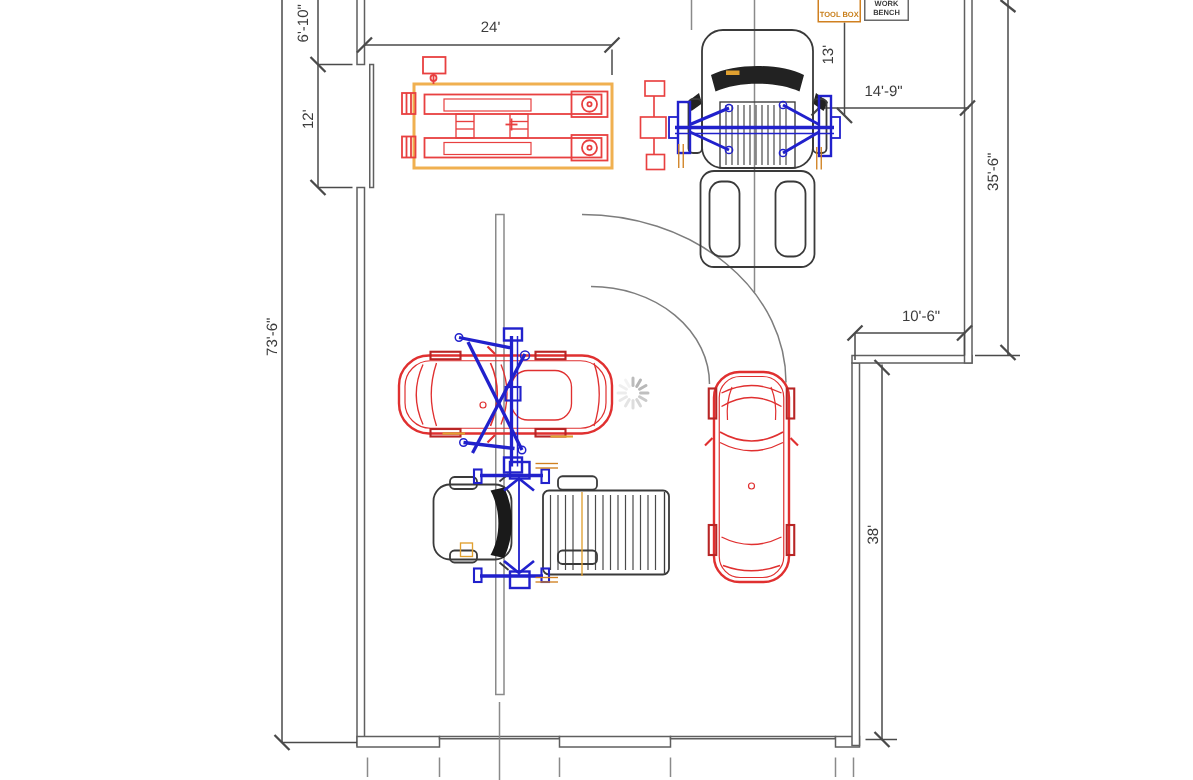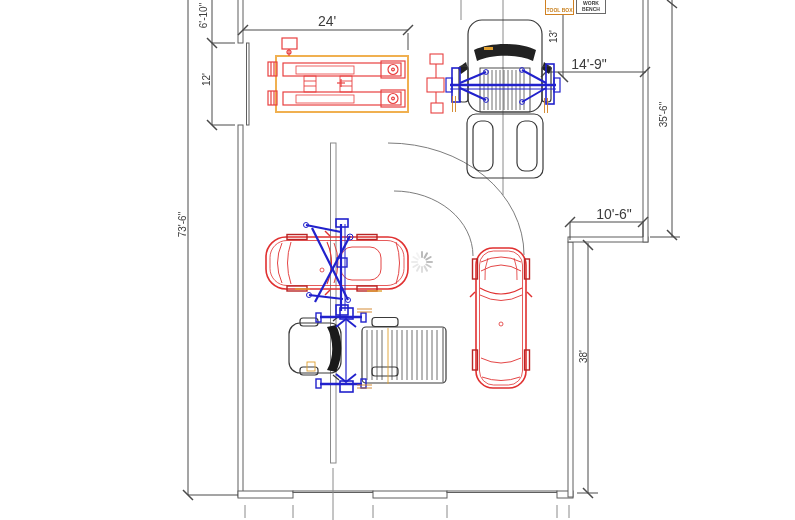--- a/index.html
+++ b/index.html
@@ -1,19 +1,19 @@
 <!DOCTYPE html>
 <html><head>
 <meta charset="utf-8">
 <style>
   html,body{margin:0;padding:0;background:#fff;}
   #app{position:relative;width:795px;height:520px;background:#ffffff;overflow:hidden;
        font-family:"Liberation Sans", sans-serif;}
   svg{position:absolute;left:0;top:0;}
-  .dl{position:absolute;font-size:14px;color:#3c3c3c;white-space:nowrap;text-align:center;}
+  .dl{position:absolute;font-size:10px;color:#3c3c3c;white-space:nowrap;text-align:center;}
   .dlv{position:absolute;font-size:10px;color:#3c3c3c;white-space:nowrap;text-align:center;
        transform:rotate(-90deg);}
   .notebox{position:absolute;border:1px solid;font-size:5px;line-height:5.5px;font-weight:bold;
        text-align:center;display:flex;align-items:flex-end;justify-content:center;
        letter-spacing:0px;padding-bottom:1px;box-sizing:border-box;}
   .toolbox{border-color:#d08020;color:#c87f1b;}
   .workbench{border-color:#6a6a6a;color:#3c3c3c;}
 </style>
 </head>
 <body>

